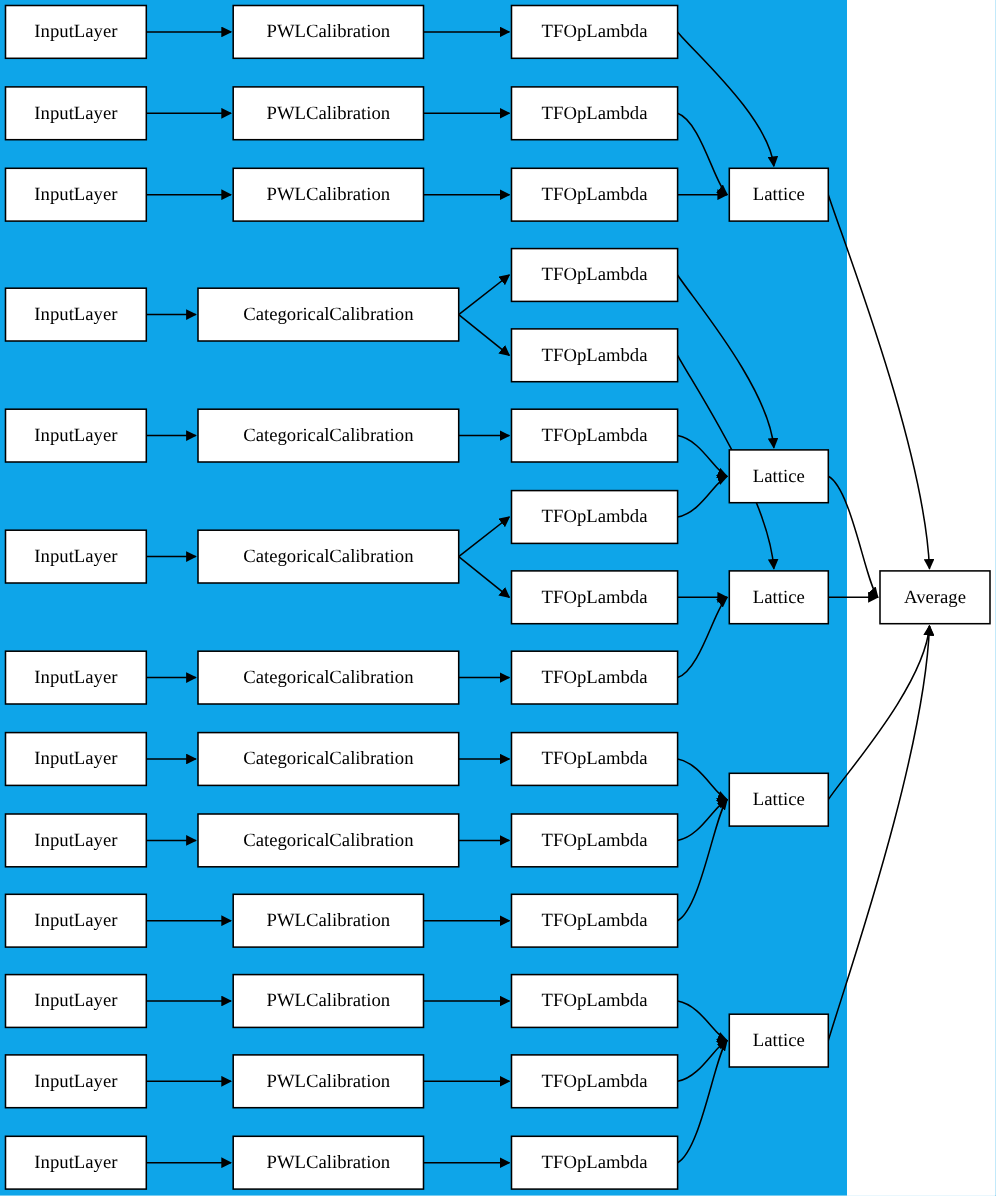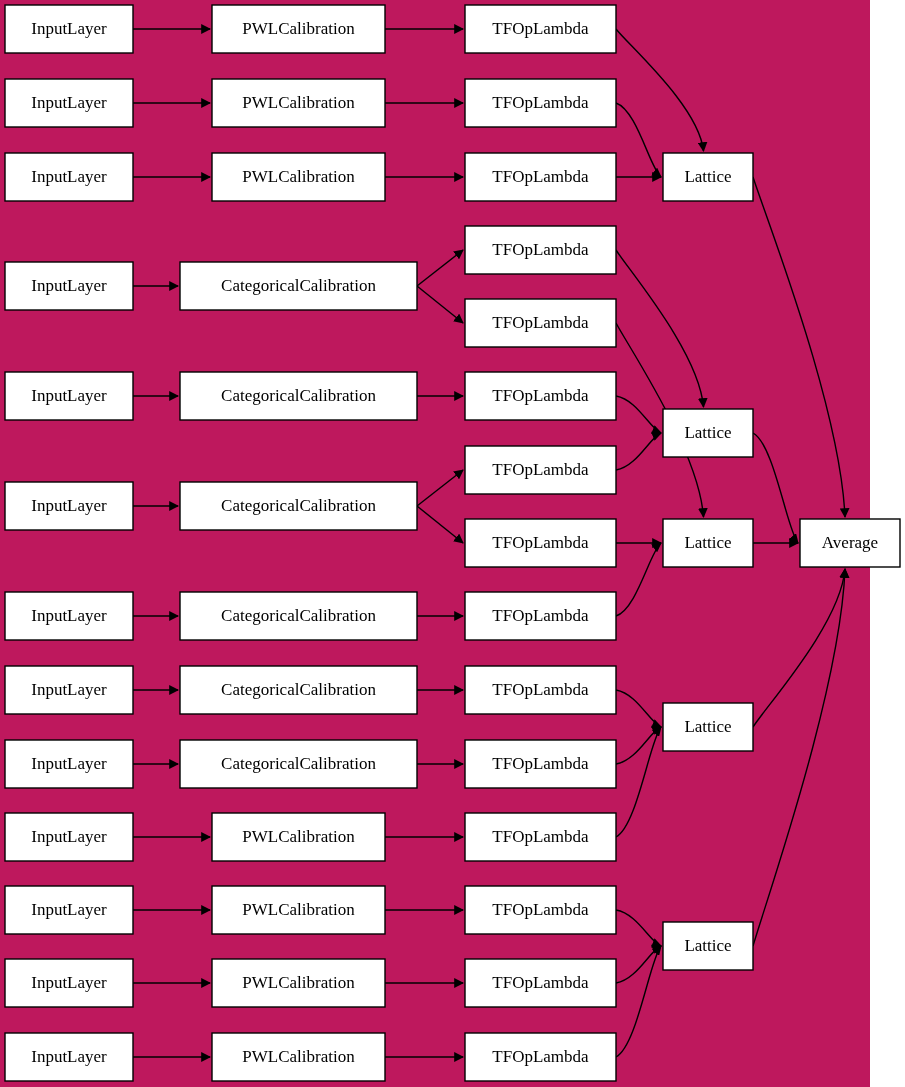--- a/index.html
+++ b/index.html
@@ -2,23 +2,23 @@
 <html><head>
 <meta charset="utf-8">
 <style>
   html, body {
     margin: 0;
     padding: 0;
     background: #ffffff;
   }
   #diagram-root {
     position: relative;
-    width: 870px;
+    width: 770px;
     height: 1087px;
-    background: #be185d;
+    background: #0ea5e9;
     font-family: "Liberation Serif", "DejaVu Serif", serif;
   }
   svg#graph {
     display: block;
     width: 905px;
     height: 1087px;
   }
   .node-box {
     fill: #ffffff;
     stroke: #000000;

